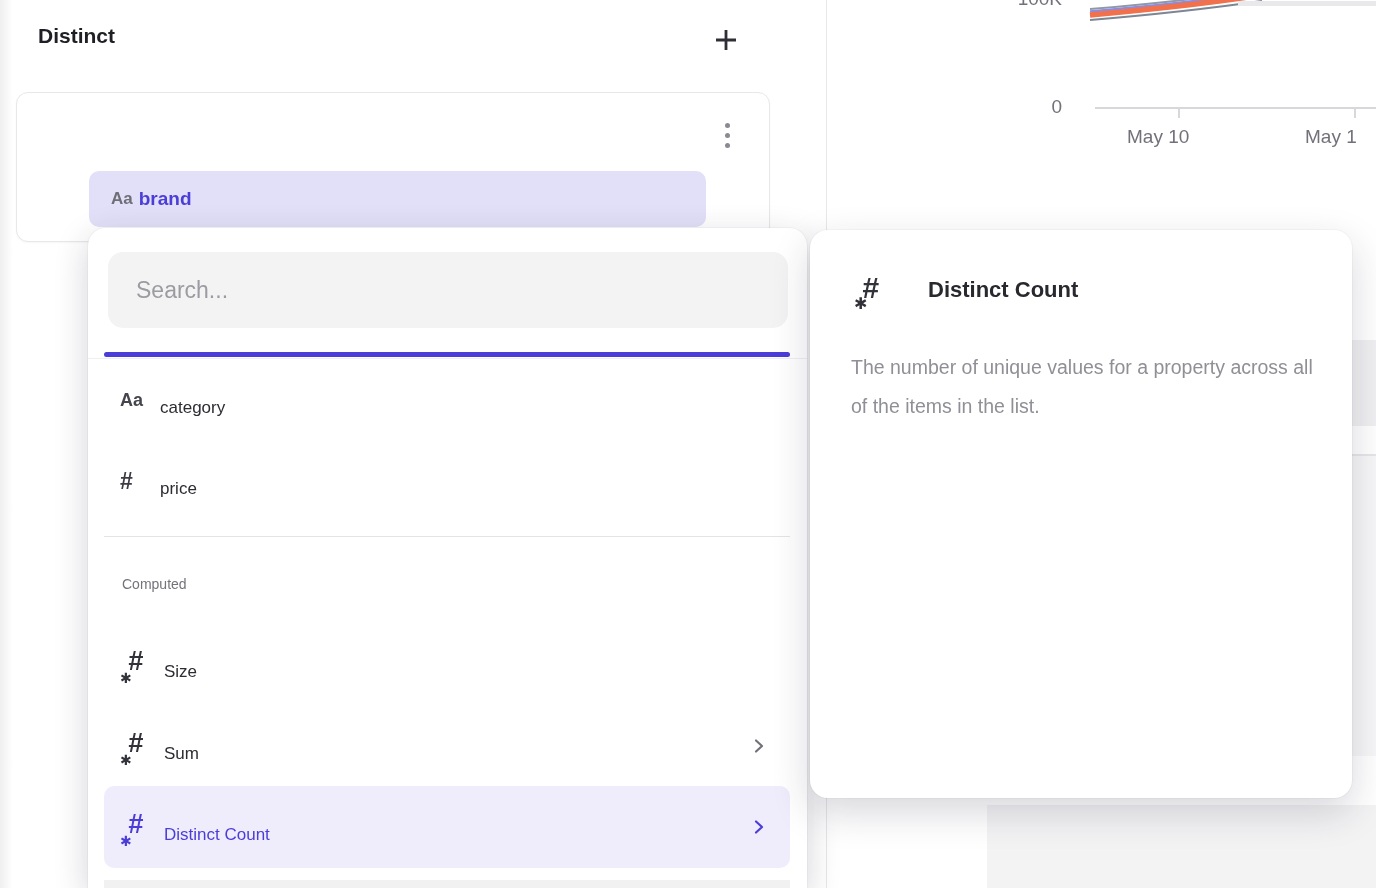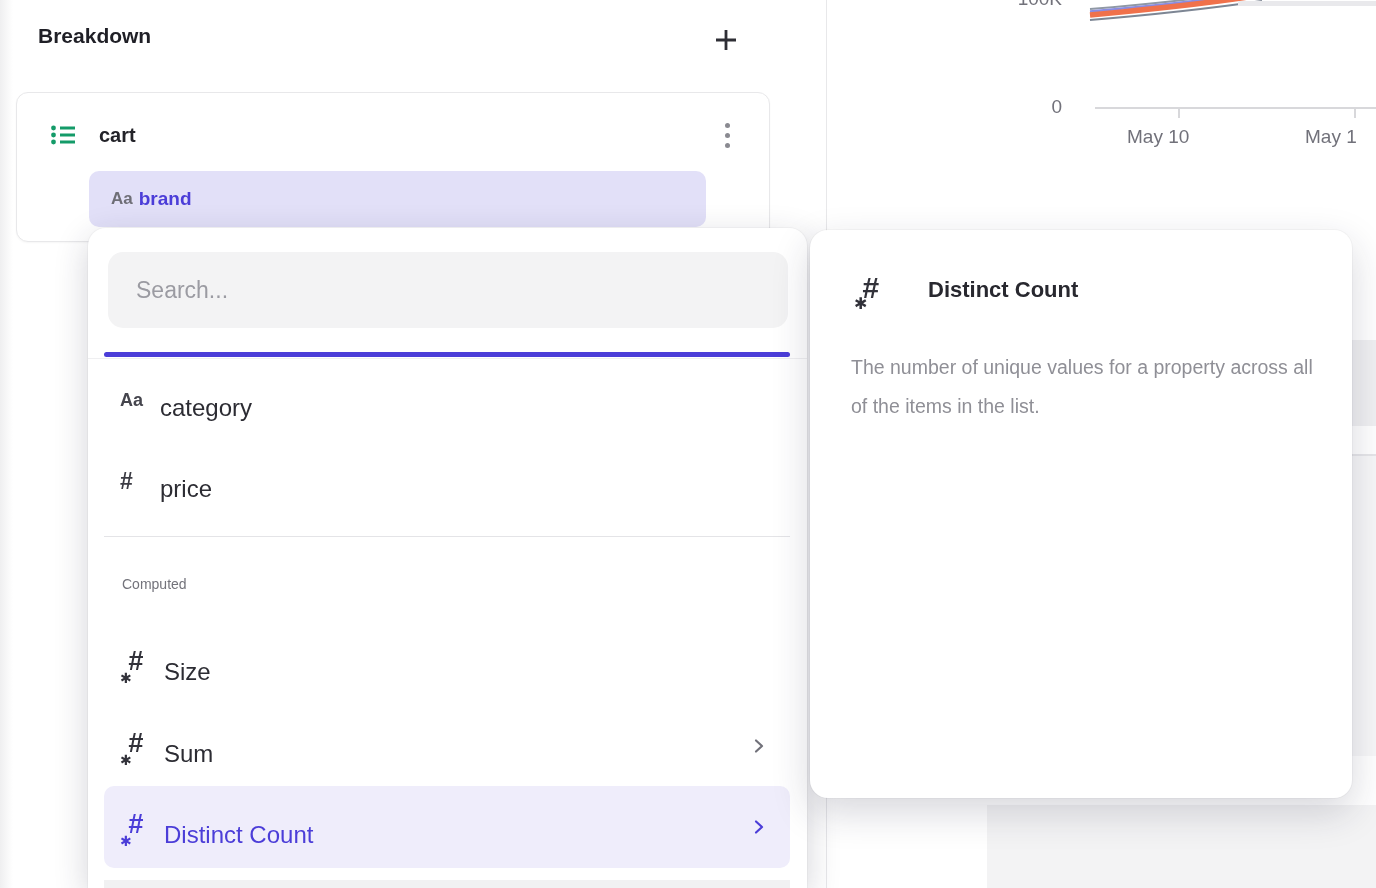--- a/index.html
+++ b/index.html
@@ -45,21 +45,21 @@
   .search-box input { width:100%; height:100%; background:transparent; border:none; outline:none;
     padding:0 28px; font-size:23px; color:#32323A; font-family:"Liberation Sans", sans-serif; }
   .search-box input::placeholder { color:#9B9BA2; }
   .tab-underline { position:absolute; left:16px; top:124px; width:686px; height:5px; border-radius:3px; background:#4B3DD8; }
   .tab-hairline { position:absolute; left:0; top:130px; width:100%; height:1px; background:#EFEFF1; }
 
   .dd-row { position:absolute; left:16px; width:686px; height:52px; display:flex; align-items:center;
     padding-left:16px; border-radius:10px; cursor:pointer; }
   .dd-row .type-icon { width:40px; font-size:18px; font-weight:600; color:#45454D; }
   .dd-row .hash-icon { width:40px; font-size:23px; font-weight:600; color:#3C3C44; }
-  .dd-row .row-label { font-size:24px; color:#2C2C33;margin-top:16px; }
+  .dd-row .row-label { font-size:17px; color:#2C2C33;margin-top:16px; }
   .dd-divider { position:absolute; left:16px; top:308px; width:686px; height:1px; background:#E4E4E7; }
   .dd-section { position:absolute; left:34px; top:348px; font-size:14px; color:#73737B; }
   .chevron { position:absolute; right:22px; top:50%; transform:translateY(-50%); width:18px; height:18px; }
   .dd-row.selected { background:#EFEDFB; height:82px; }
   .dd-row.selected .row-label { color:#4B3DD8; font-weight:500; }
   .dd-bottom-strip { position:absolute; left:16px; top:652px; width:686px; height:30px; background:#F1F1F2; }
 
   
   .comp-icon { position:relative; width:40px; height:40px; flex:0 0 40px; color:#32323A; }
   .comp-icon .hash { position:absolute; left:8px; top:1px; font-size:30px; font-weight:600; font-style:italic; }
@@ -98,37 +98,28 @@
     </svg>
 
     <div class="bg-frag" style="left:987px; top:805px; width:389px; height:83px; background:#F3F3F4;"></div>
     <div class="bg-frag" style="left:1352px; top:340px; width:24px; height:86px; background:#F0F0F2;"></div>
     <div class="bg-frag" style="left:1352px; top:454px; width:24px; height:2px; background:#E6E6E9;"></div>
     <div class="bg-frag" style="left:1352px; top:456px; width:24px; height:300px; background:#F7F7F8;"></div>
   </div>
   <div class="panel-border"></div>
   <div class="left-shadow"></div>
 
-  <div class="bd-title">Breakdown</div>
+  <div class="bd-title">Distinct</div>
   <button class="add-btn">
     <svg width="26" height="26" viewBox="0 0 26 26">
       <path d="M13 3 V23 M3 13 H23" stroke="#2E2E35" stroke-width="2.8" fill="none"></path>
     </svg>
   </button>
 
   <div class="bd-card">
-    <div class="card-row">
-      <svg class="list-icon" viewBox="0 0 28 28">
-        <circle cx="4.5" cy="7" r="2.4" fill="#149B69"></circle>
-        <circle cx="4.5" cy="14" r="2.4" fill="#149B69"></circle>
-        <circle cx="4.5" cy="21" r="2.4" fill="#149B69"></circle>
-        <path d="M11 7 H26 M11 14 H26 M11 21 H26" stroke="#149B69" stroke-width="3.2"></path>
-      </svg>
-      <span class="card-list-name">cart</span>
-    </div>
     <button class="kebab-btn">
       <i></i>
       <i></i>
       <i></i>
     </button>
     <div class="brand-pill">
       <span class="pill-type">Aa</span>
       <span class="pill-label">brand</span>
     </div>
   </div>

